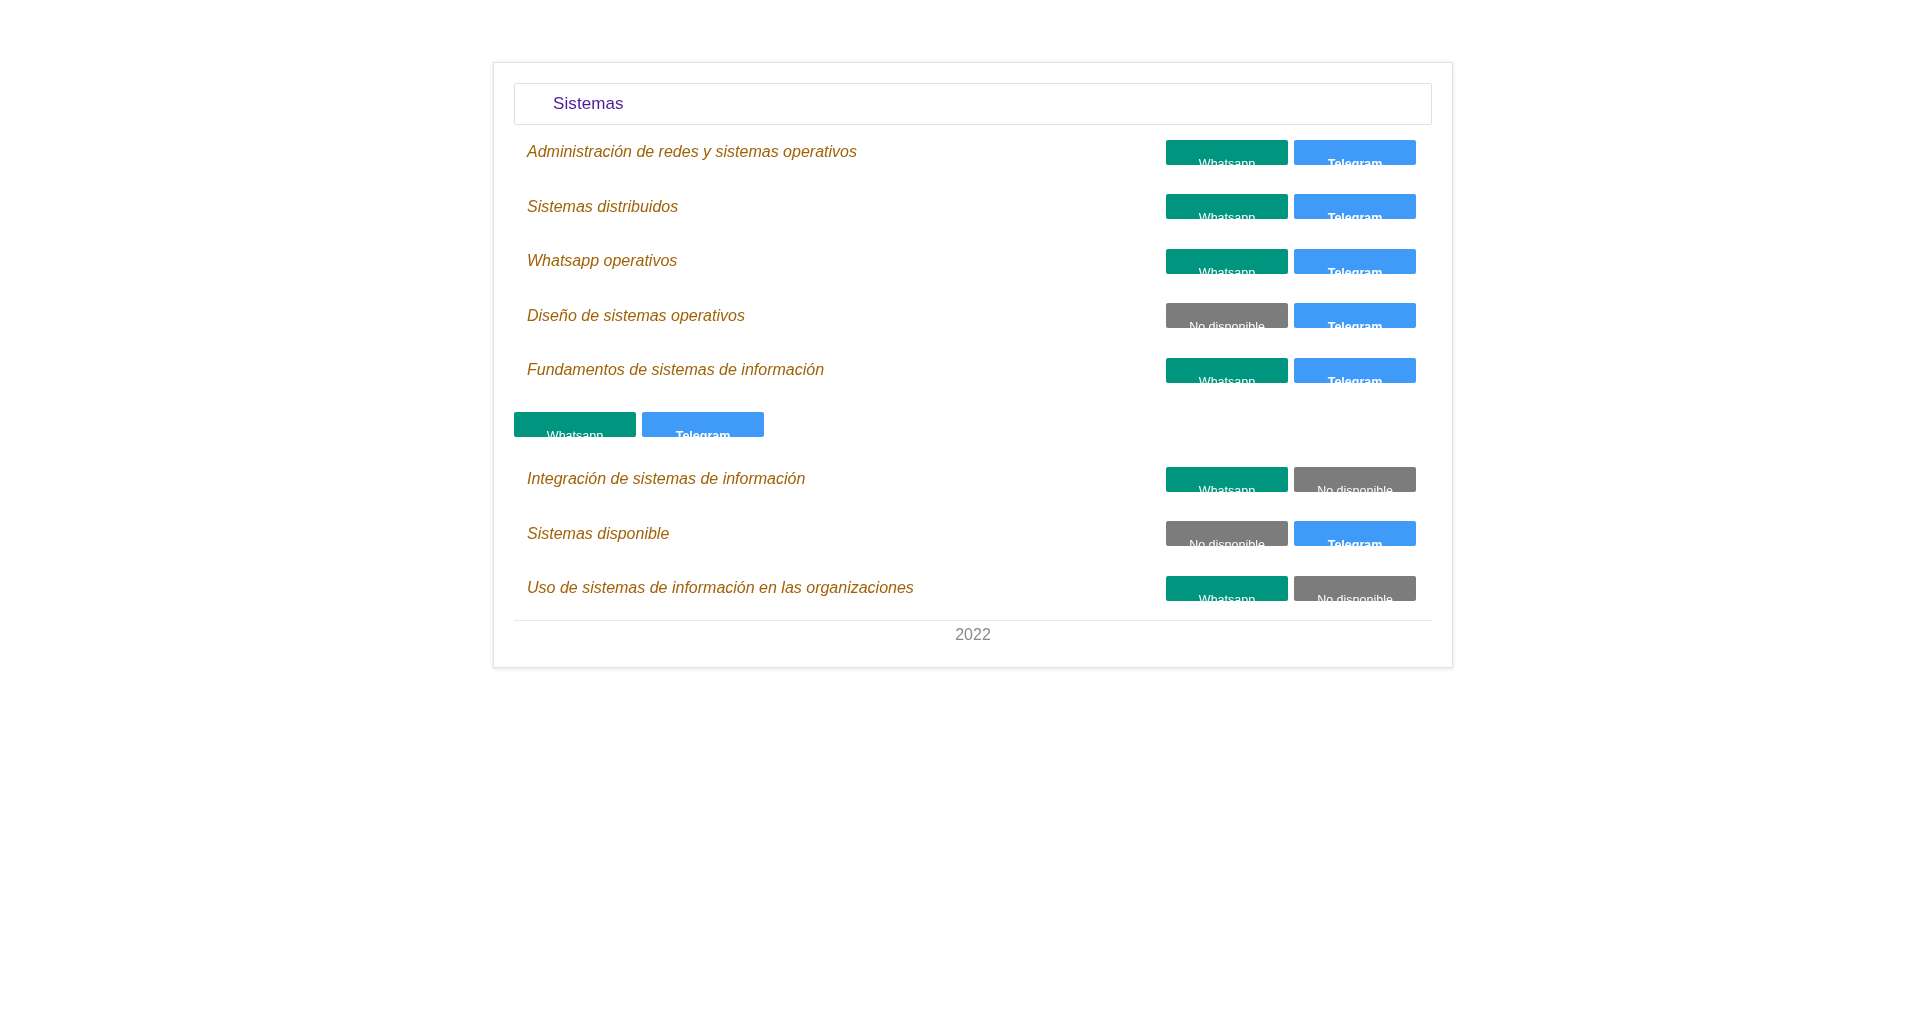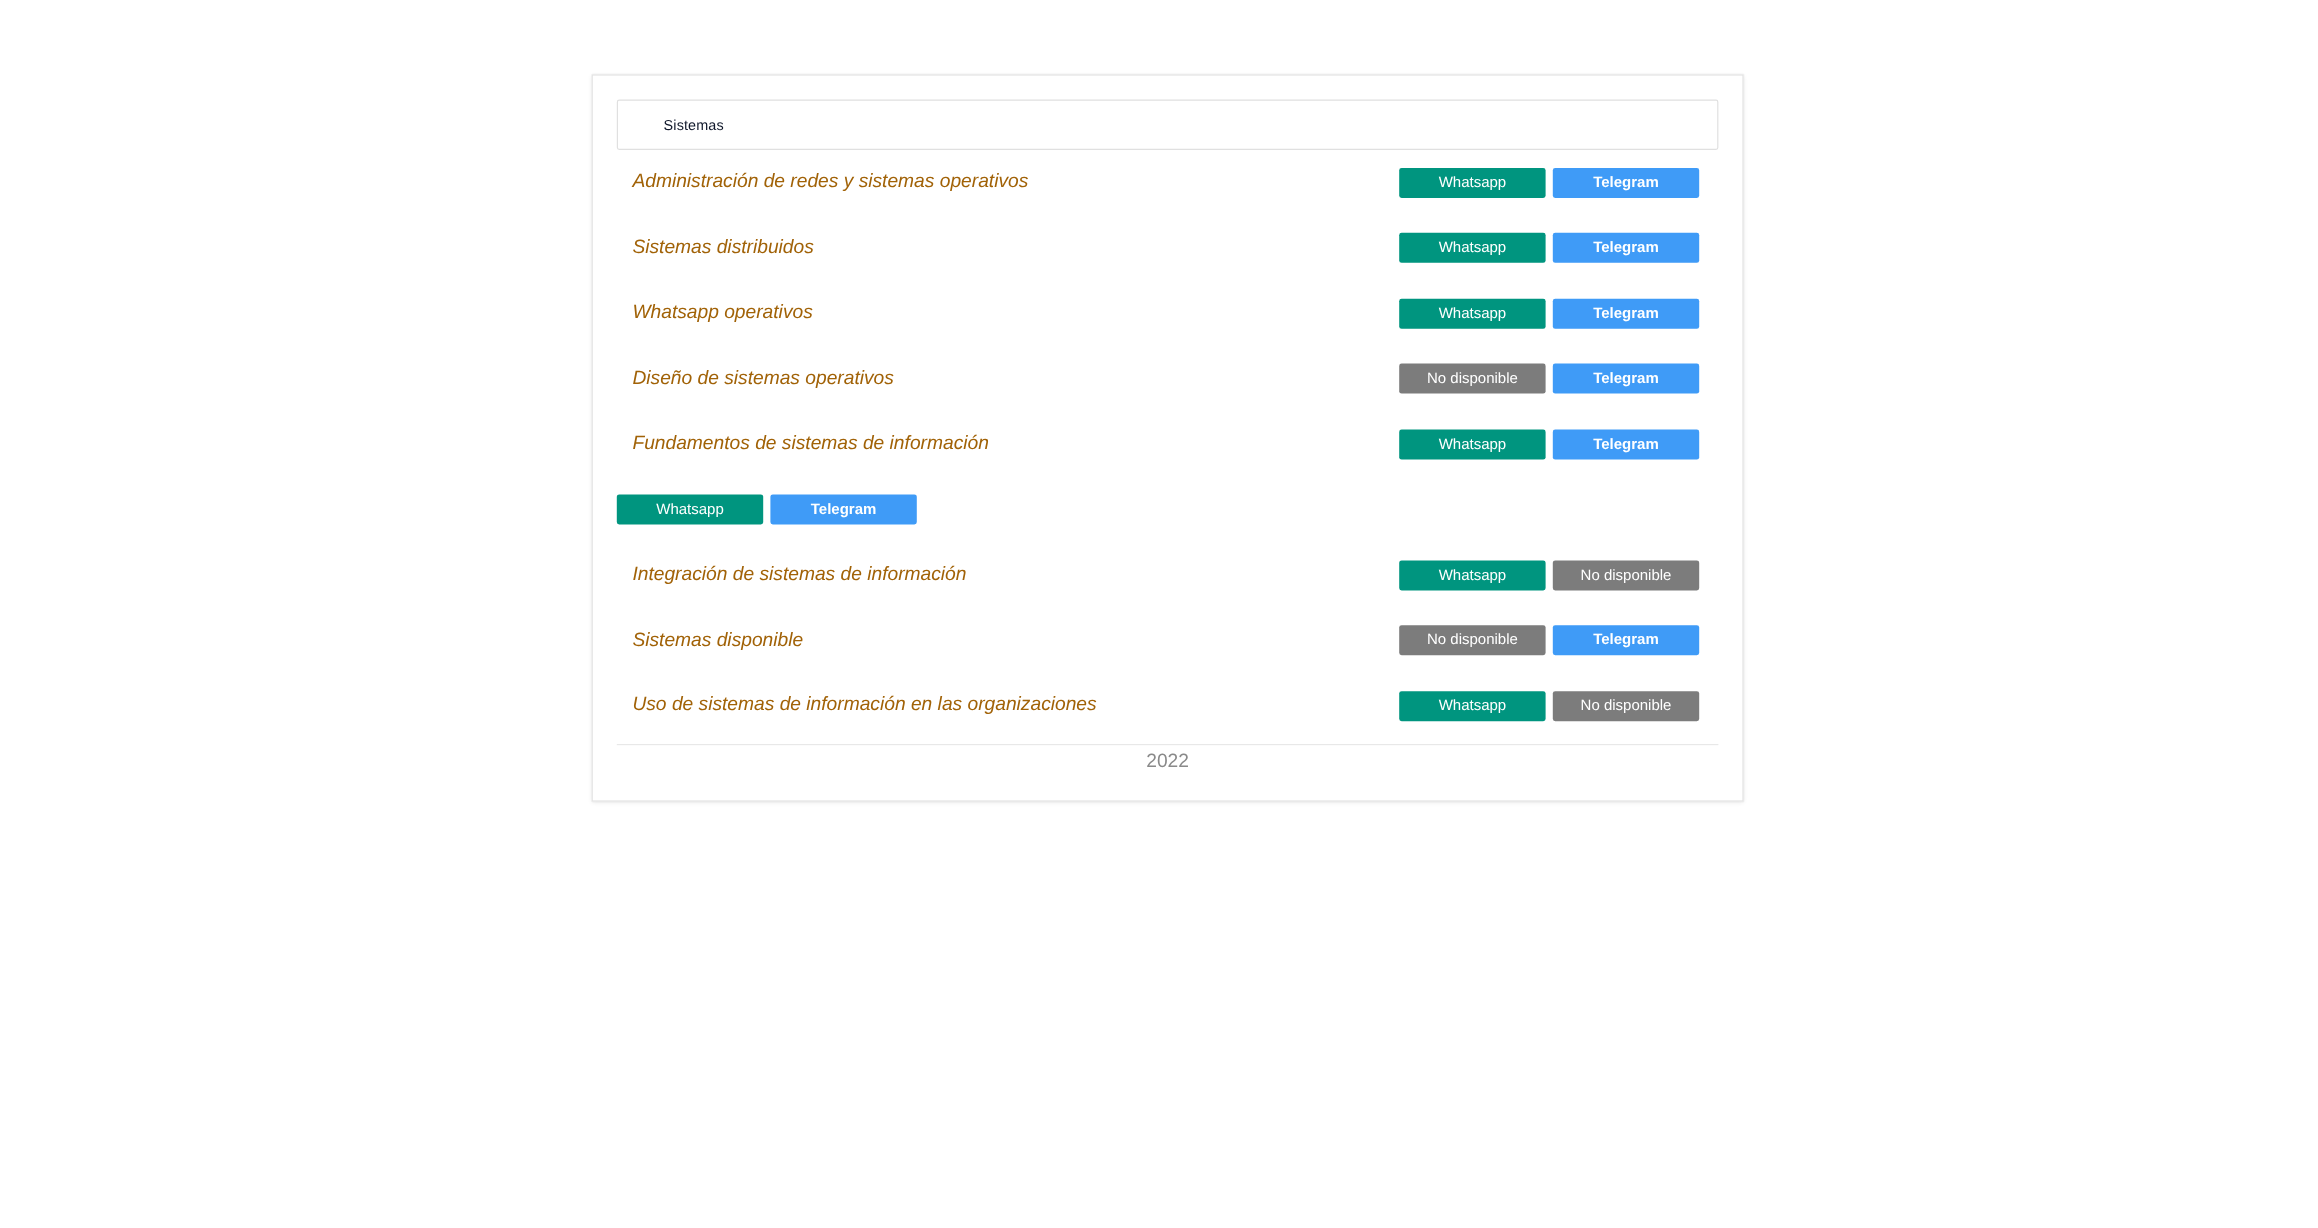--- a/index.html
+++ b/index.html
@@ -28,22 +28,22 @@
     height: 42px;
     border: 1px solid #e0e0e0;
     border-radius: 2px;
     display: flex;
     align-items: center;
     background: #ffffff;
     box-sizing: border-box;
   }
 
   .header-title {
-    font-size: 12px;
-    color: #0f172a;
+    font-size: 17px;
+    color: #4c1d95;
     padding-left: 38px;
     letter-spacing: 0.1px;
   }
 
   .list {
     margin: 0 20px;
     padding: 0;
     list-style: none;
   }
 
@@ -73,21 +73,21 @@
     width: 122px;
     height: 25px;
     border: none;
     border-radius: 2px;
     color: #ffffff;
     font-size: 12.5px;
     font-family: "Liberation Sans", sans-serif;
     line-height: 25px;
     text-align: center;
     cursor: pointer;
-    padding: 0;
+    padding: 12px;
     display: inline-block;
   }
 
   .btn-whatsapp { background: #00957f; }
   .btn-telegram { background: #3f9bf7; font-weight: bold; }
   .btn-disabled { background: #7c7c7c; cursor: default; text-align: center; }
 
   .card-footer {
     margin: 4px 20px 0 20px;
     border-top: 1px solid #e8e8e8;

